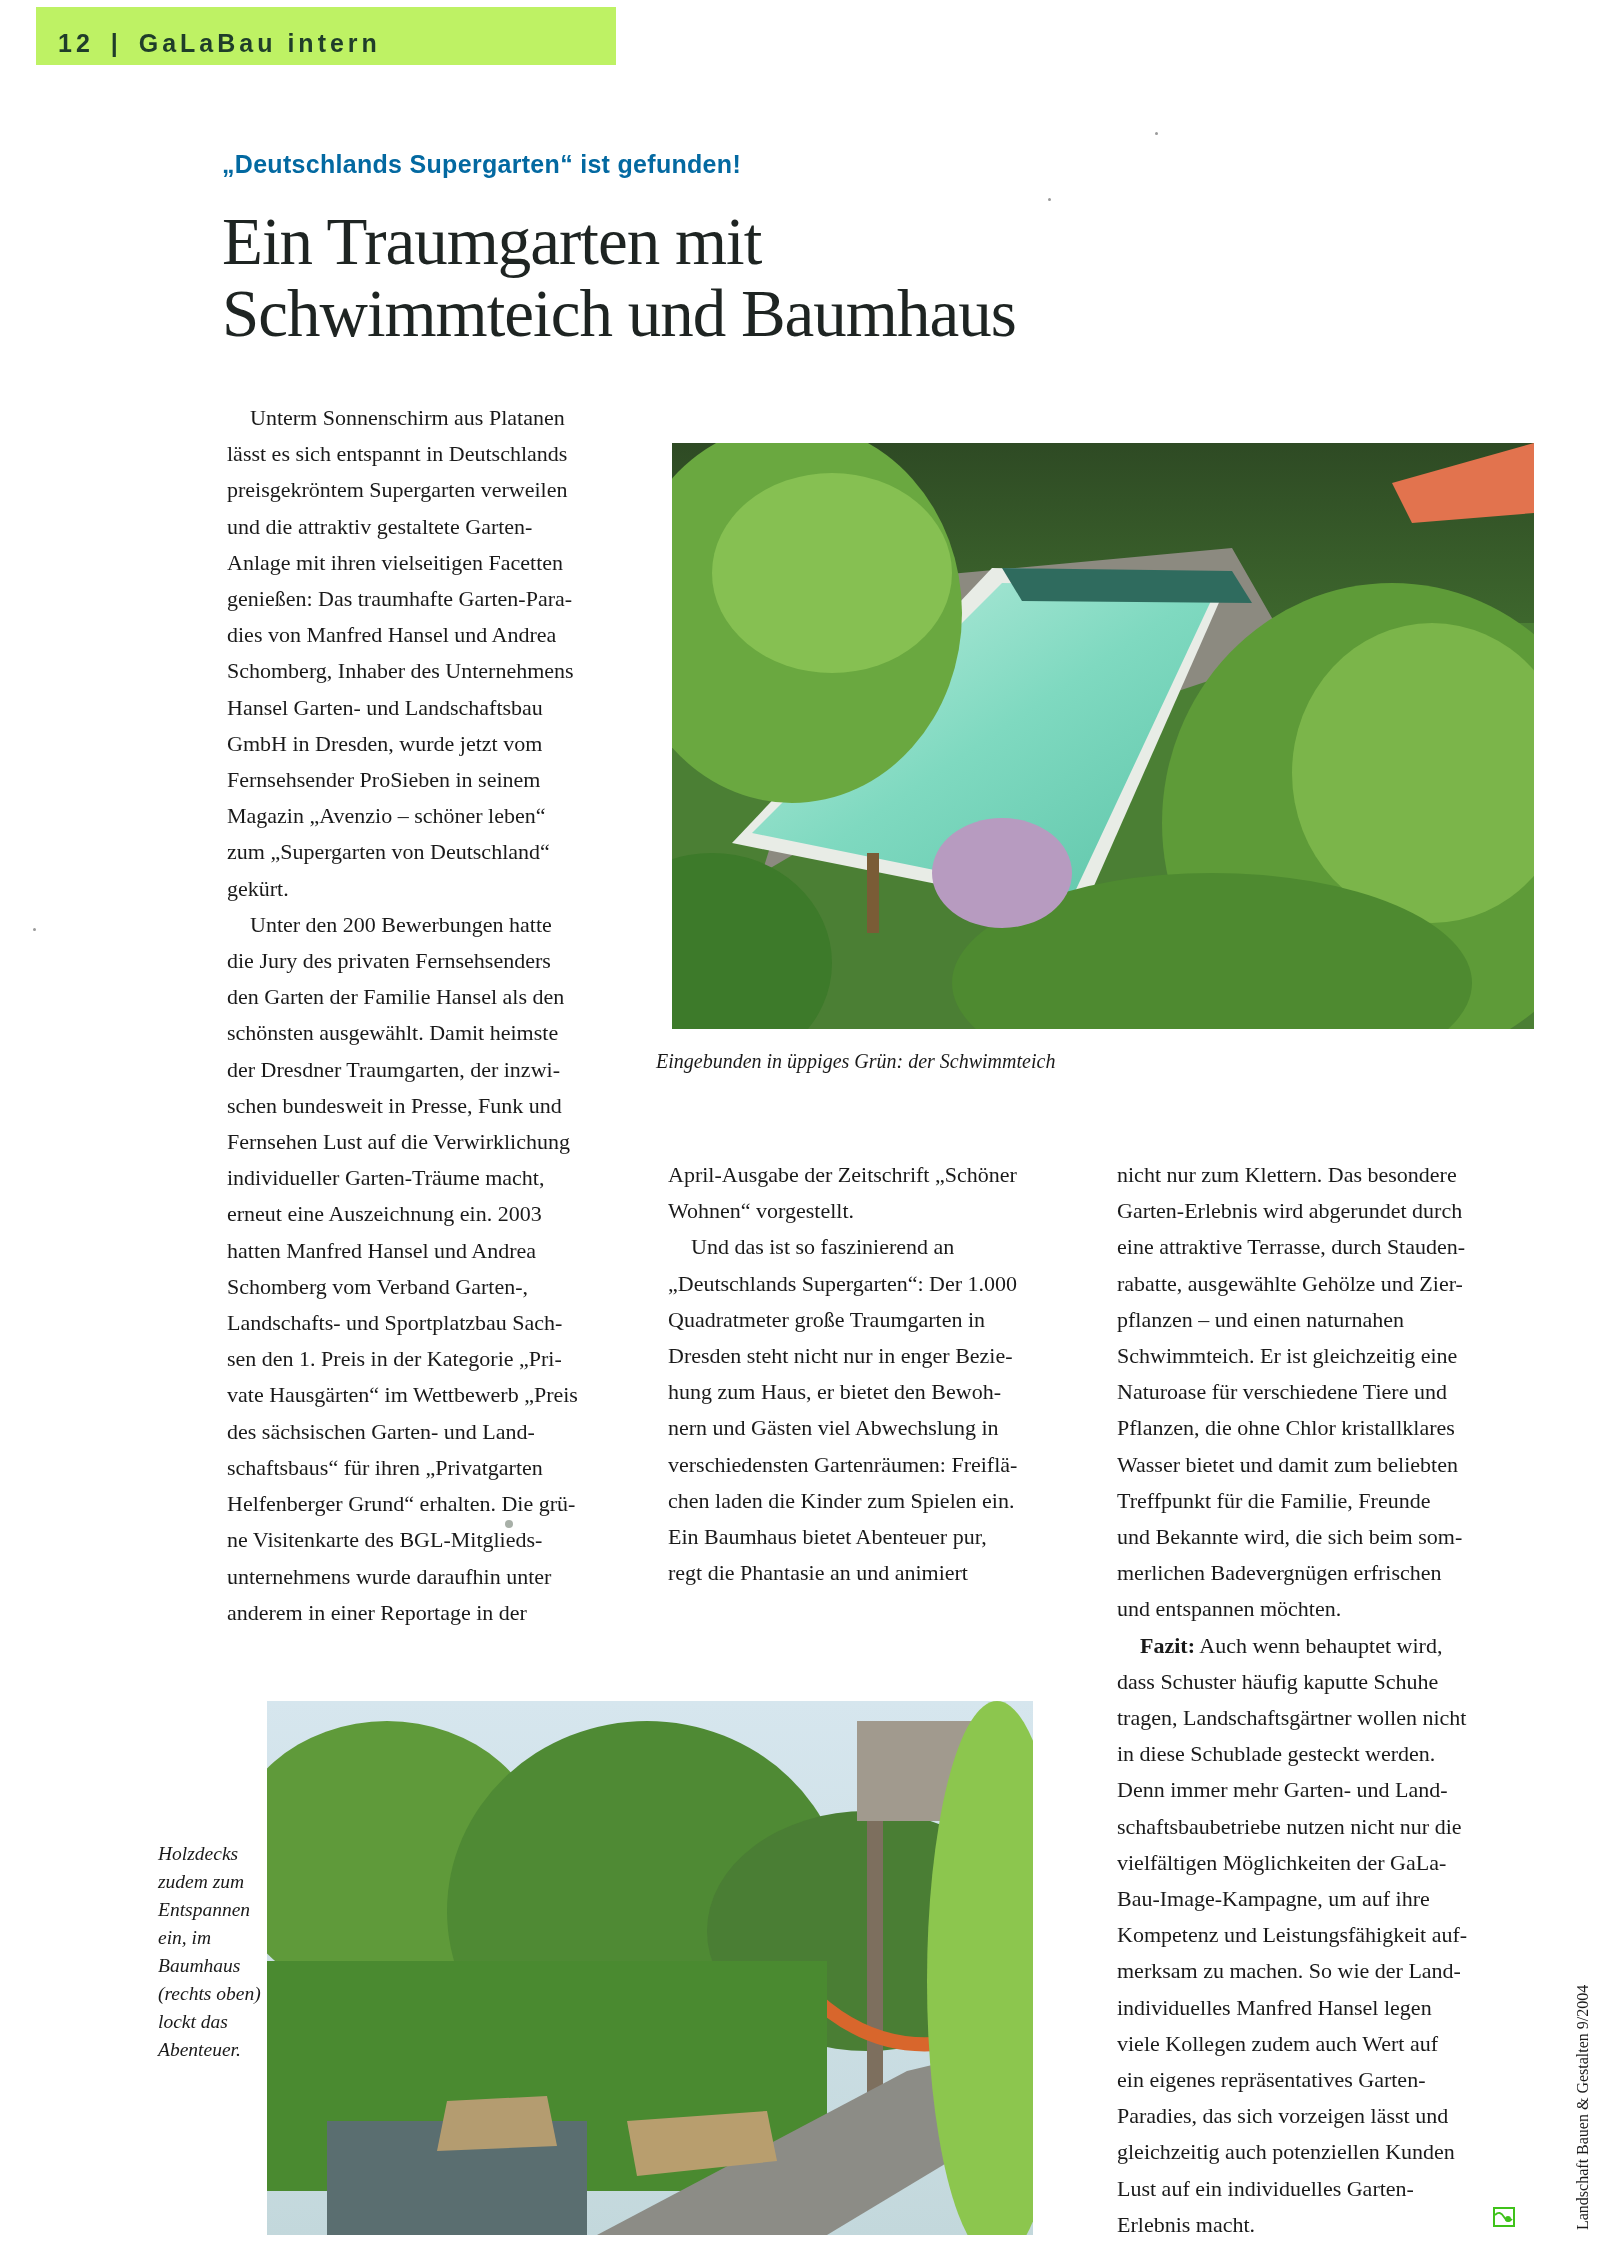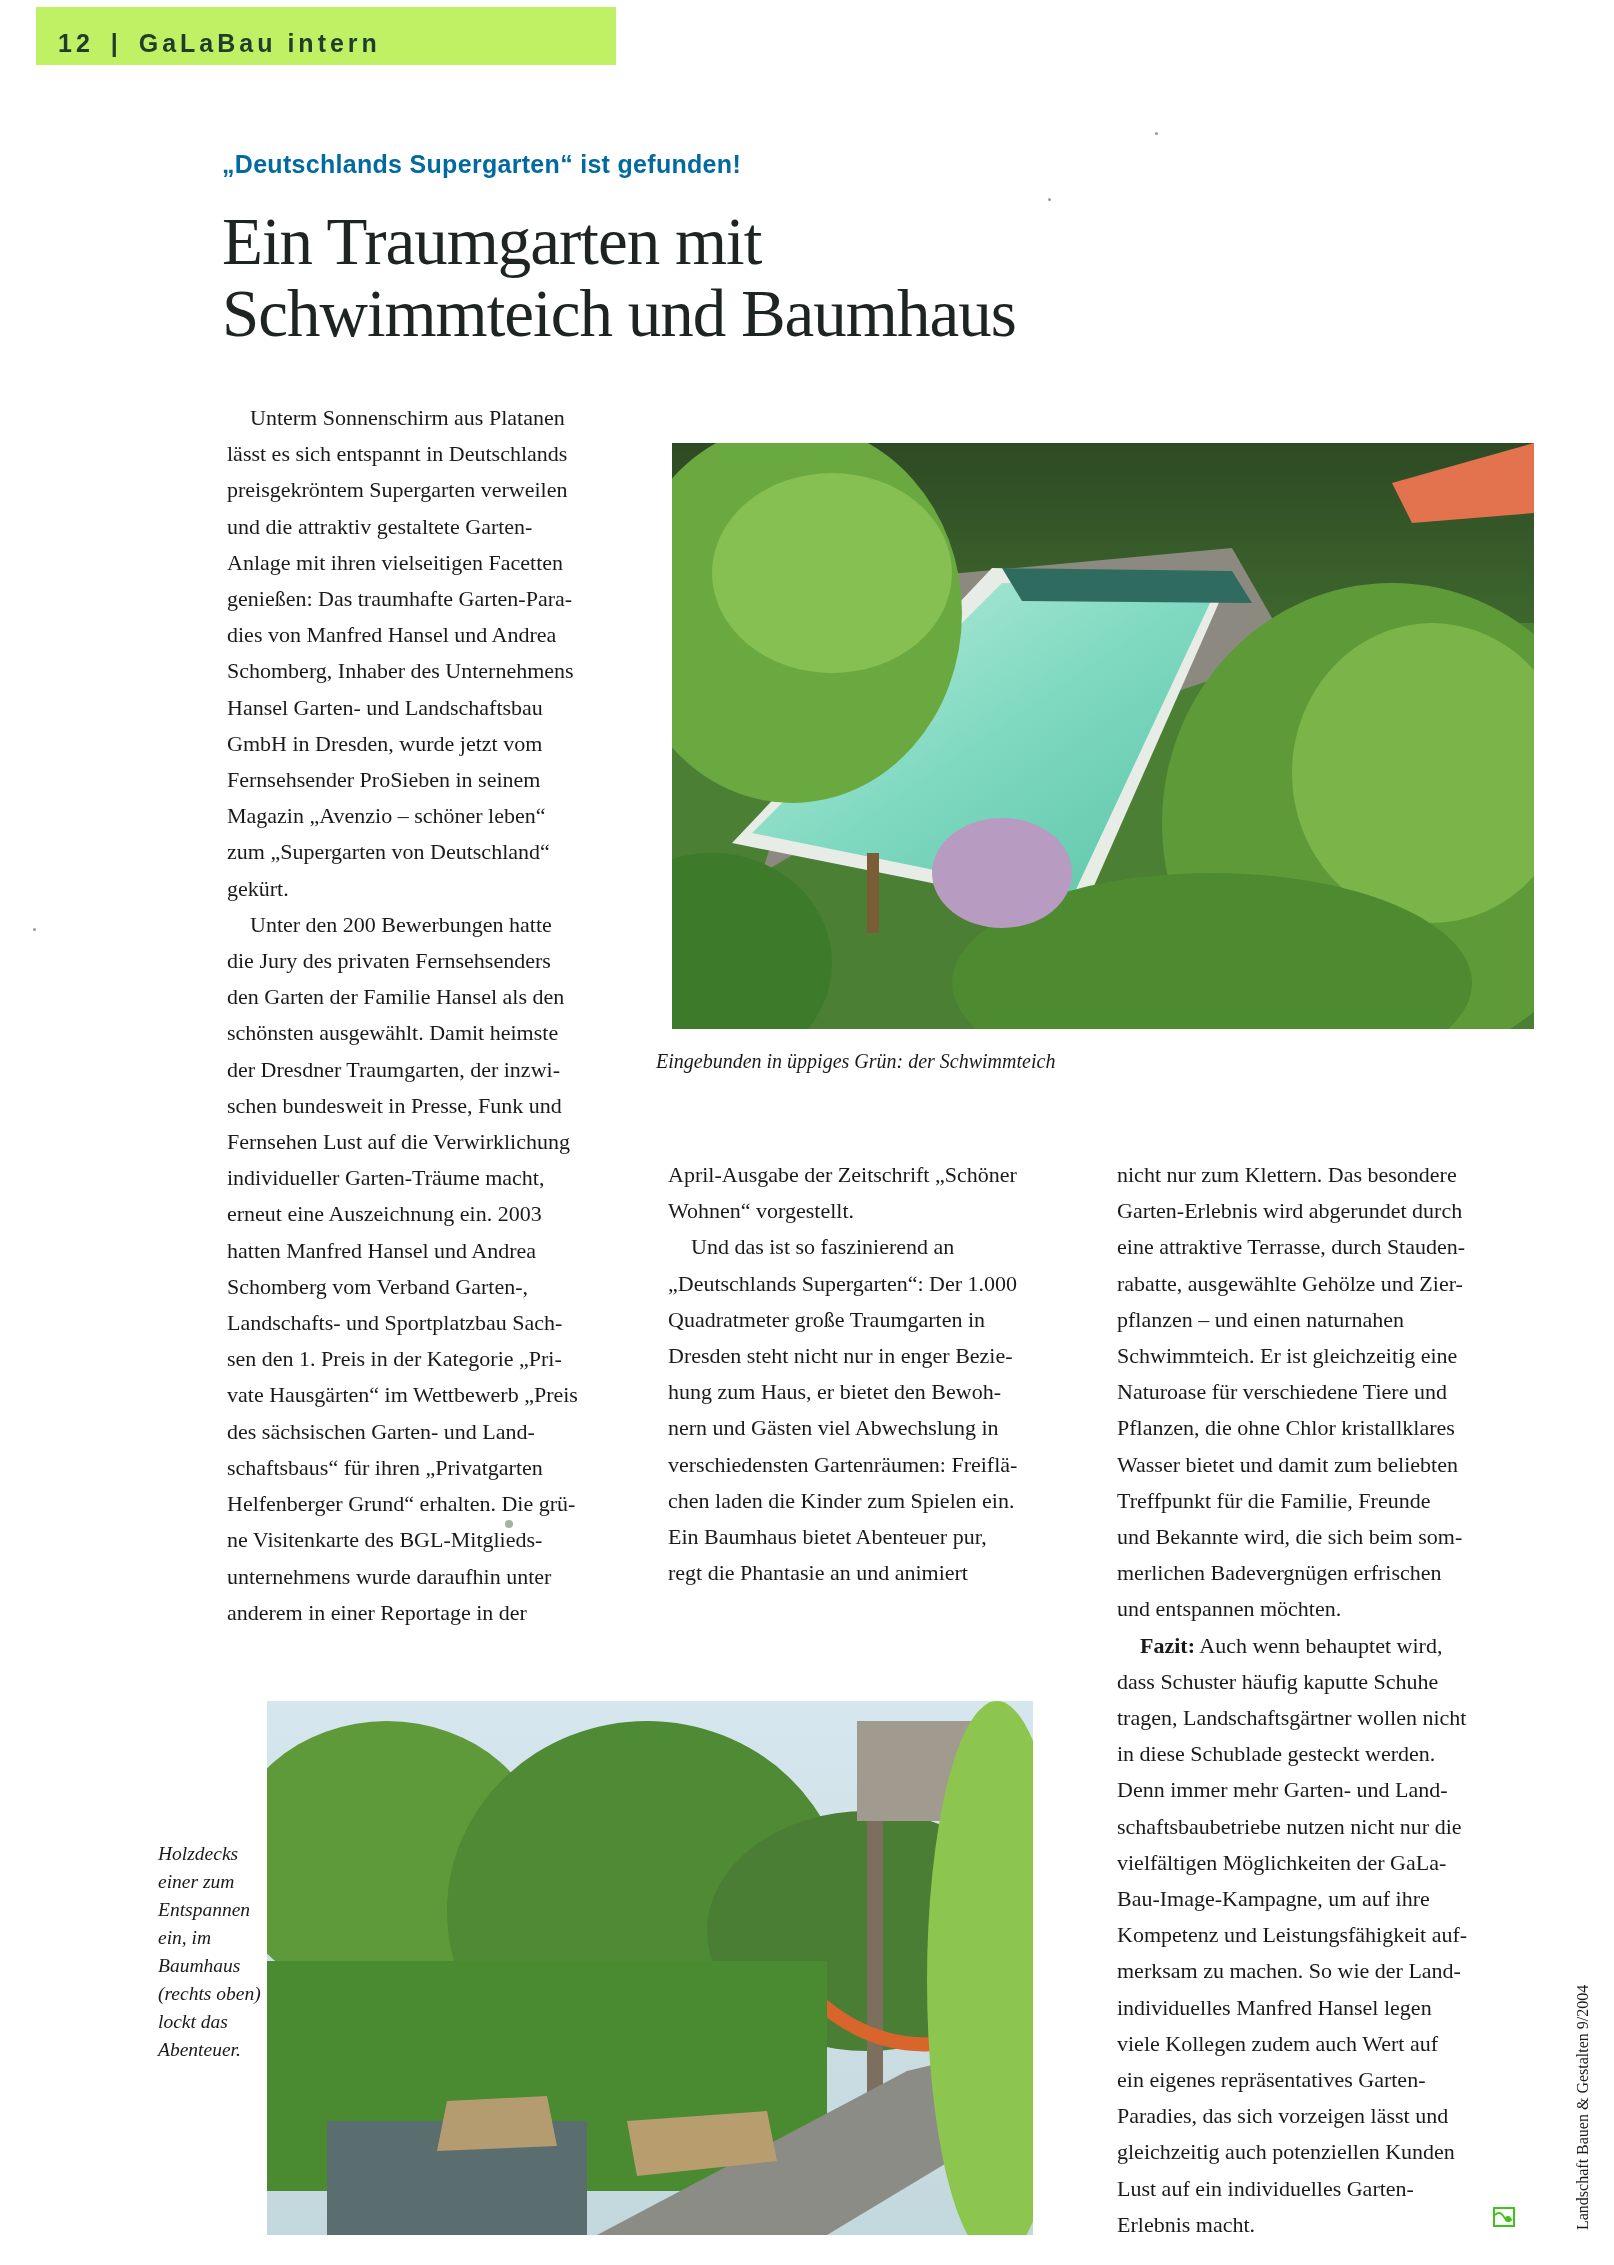--- a/index.html
+++ b/index.html
@@ -218,21 +218,21 @@
     <rect x="0" y="260" width="560" height="230" fill="#4a8a30"></rect>
     <polygon points="330,534 560,534 766,410 766,340 640,370" fill="#8c8c86"></polygon>
     <rect x="60" y="420" width="260" height="114" fill="#5a6e70"></rect>
     <polygon points="180,400 280,395 290,445 170,450" fill="#b49c70"></polygon>
     <polygon points="360,420 500,410 510,460 370,475" fill="#b89e6e"></polygon>
     <ellipse cx="730" cy="280" rx="70" ry="280" fill="#8cc64e"></ellipse>
   </svg>
 </div>
 <div class="caption-tree" id="caption-tree">
     <span class="line">Holzdecks</span>
-    <span class="line">einer zum</span>
+    <span class="line">zudem zum</span>
     <span class="line">Entspannen</span>
     <span class="line">ein, im</span>
     <span class="line">Baumhaus</span>
     <span class="line">(rechts oben)</span>
     <span class="line">lockt das</span>
     <span class="line">Abenteuer.</span>
   </div>
 
 <div class="source-vertical">Landschaft Bauen &amp; Gestalten 9/2004</div>
 

